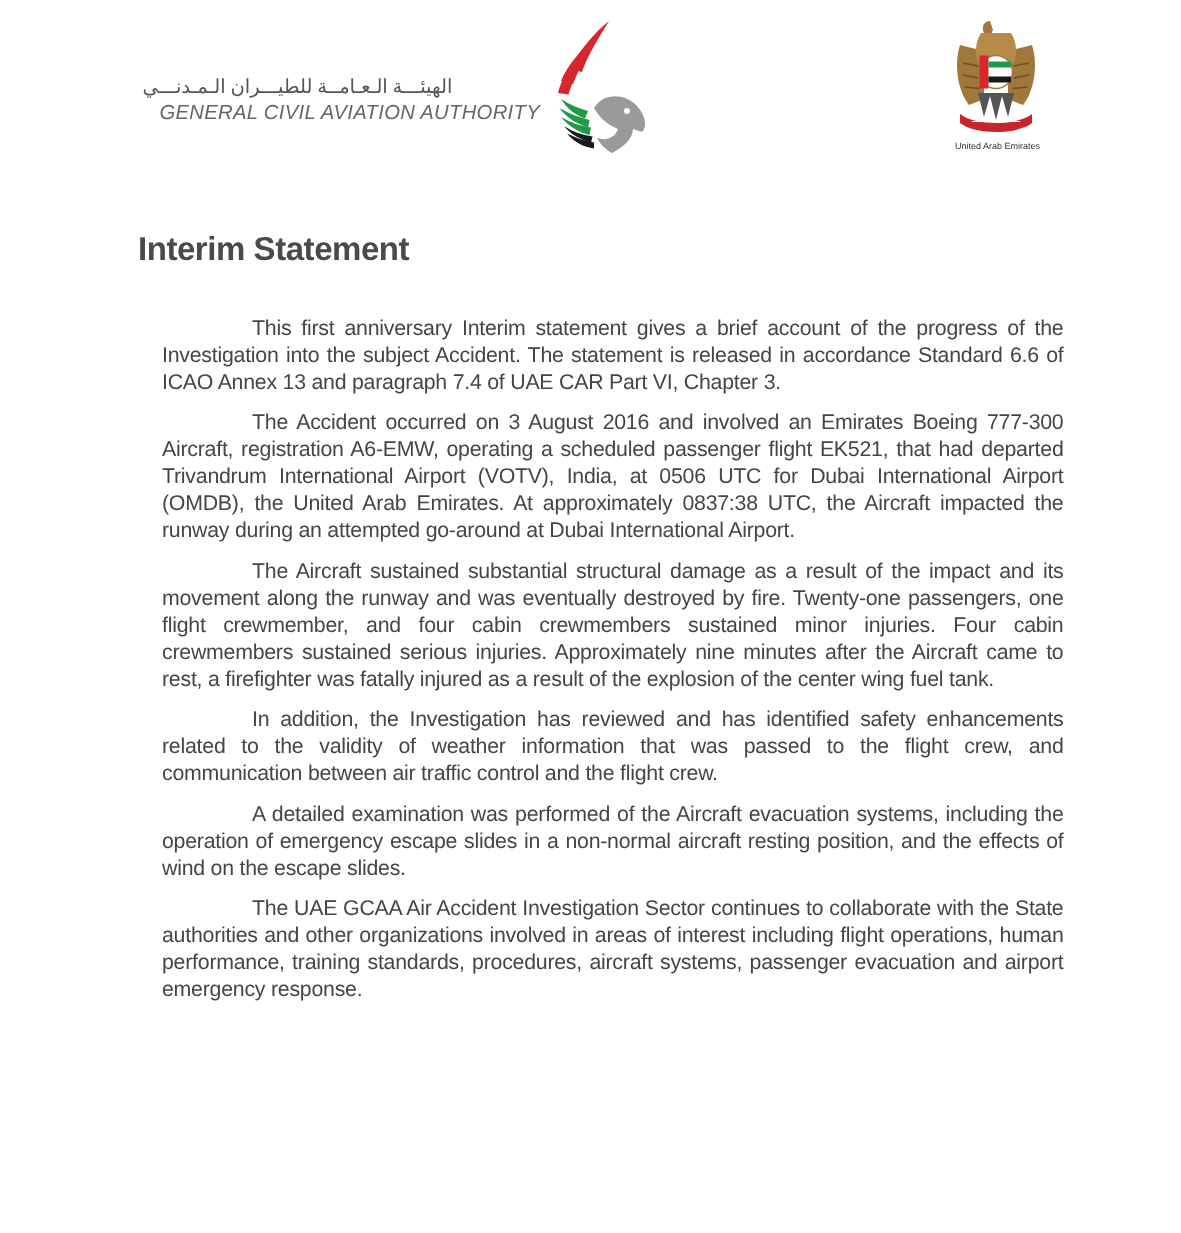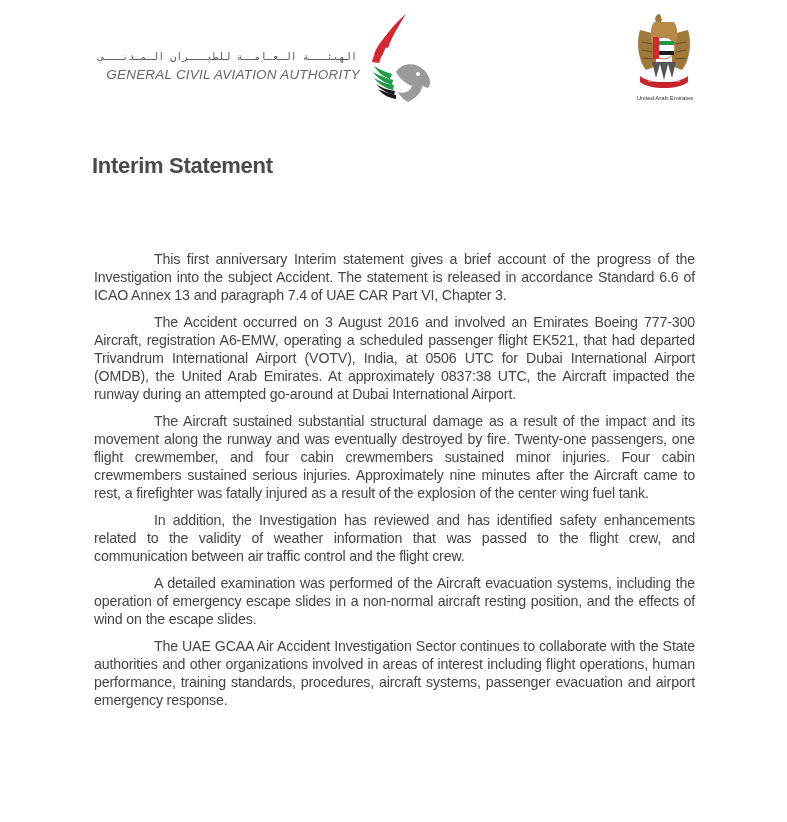--- a/index.html
+++ b/index.html
@@ -1,26 +1,26 @@
 <!DOCTYPE html>
 <html><head>
 <meta charset="utf-8">
 <style>
   html, body { margin: 0; padding: 0; background: #ffffff; }
   body { width: 787px; height: 822px; position: relative; overflow: hidden;
          font-family: "Liberation Sans", sans-serif; color: #404040; }
   .header { position: absolute; left: 0; top: 0; width: 787px; height: 120px; }
   .gcaa-text { position: absolute; left: 95px; top: 50px; width: 265px; text-align: right; }
-  .gcaa-arabic { font-family: Liberation Mono, monospace; font-size: 10px; color: #555; letter-spacing: 0.5px; direction: rtl; text-align: center; line-height: 16px; }
+  .gcaa-arabic { font-family: Liberation Serif, serif; font-size: 13px; color: #555; letter-spacing: 0.5px; direction: rtl; text-align: left; line-height: 16px; }
   .gcaa-english { font-size: 13.5px; color: #666; letter-spacing: 0.2px; line-height: 16px; margin-top: 1px; white-space: nowrap; font-style: italic; }
   .gcaa-logo { position: absolute; left: 366px; top: 12px; width: 70px; height: 96px; }
   .uae-emblem { position: absolute; left: 634px; top: 12px; width: 60px; height: 80px; }
   .uae-caption { position: absolute; left: 625px; top: 95px; width: 80px; text-align: center; font-size: 6px; color: #333; }
   .title { position: absolute; left: 92px; top: 153px; font-size: 22px; font-weight: bold; color: #4a4a4a; margin: 0; letter-spacing: -0.3px; }
-  .content { position: absolute; left: 94px; top: 210px; width: 601px; margin-top: 40px; }
+  .content { position: absolute; left: 108px; top: 210px; width: 601px; }
   .para { margin: 0 0 9px 0; font-size: 14.2px; line-height: 18px; text-align: justify; color: #454545; text-indent: 60px; letter-spacing: -0.15px; }
 </style>
 </head>
 <body>
 
 <div class="header">
   <div class="gcaa-text">
     <div class="gcaa-arabic">الهيئـــة الـعـامــة للطيـــران الـمـدنـــي</div>
     <div class="gcaa-english">GENERAL CIVIL AVIATION AUTHORITY</div>
   </div>

